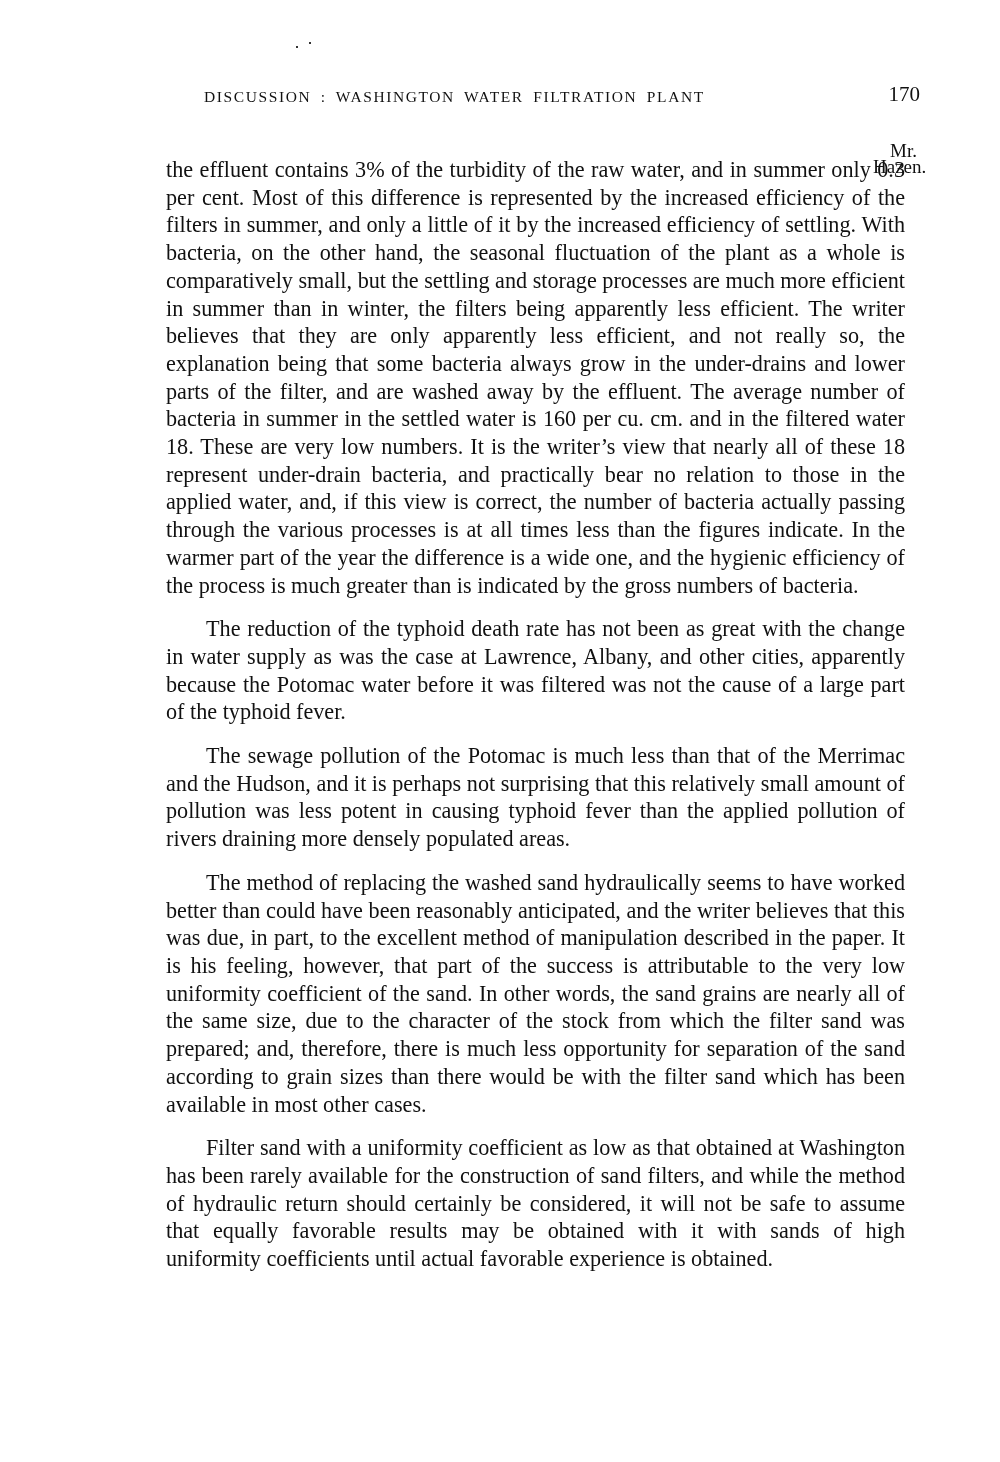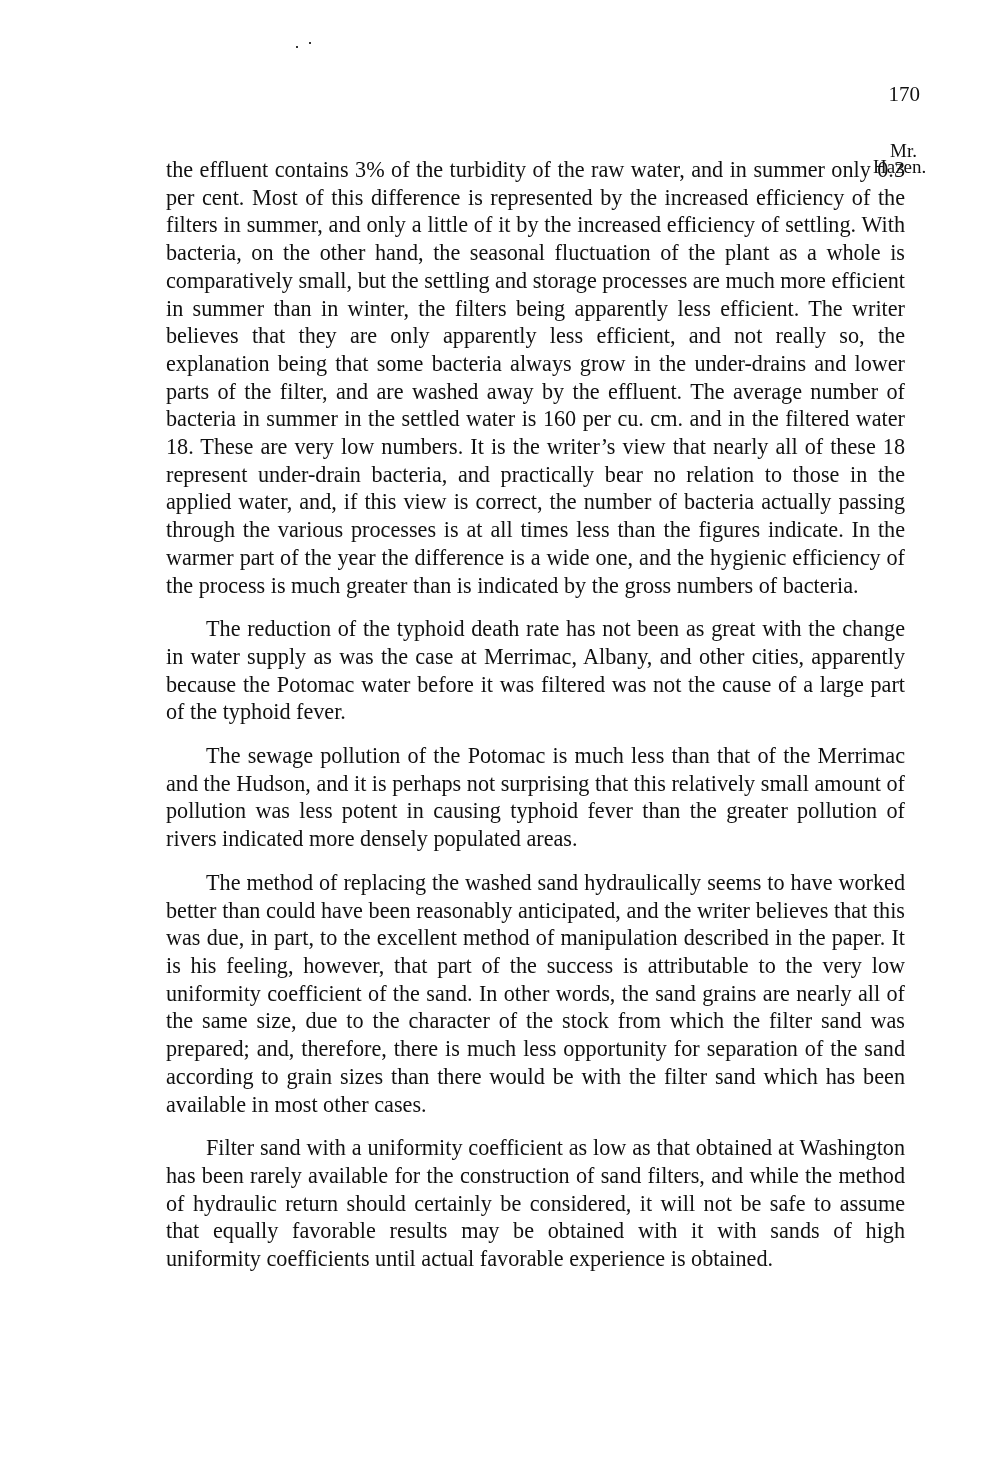--- a/index.html
+++ b/index.html
@@ -80,27 +80,28 @@
   </style>
 </head>
 <body>
 
 <div class="specks">
   <span class="speck" style="left:0;top:4px;"></span>
   <span class="speck" style="left:13px;top:0;"></span>
 </div>
 
 <header class="running-head">
+  <span class="running-title">Discussion : Washington Water Filtration Plant</span>
   <span class="page-number">170</span>
 </header>
 
 <aside class="margin-note">
   <span class="mn-line1">Mr.</span>
   <span class="mn-line2">Hazen.</span>
 </aside>
 
 <main class="body-text">
   <p class="para">the effluent contains 3% of the turbidity of the raw water, and in summer only 0.3 per cent. Most of this difference is represented by the increased efficiency of the filters in summer, and only a little of it by the increased efficiency of settling. With bacteria, on the other hand, the seasonal fluctuation of the plant as a whole is comparatively small, but the settling and storage processes are much more efficient in summer than in winter, the filters being apparently less efficient. The writer believes that they are only apparently less efficient, and not really so, the explanation being that some bacteria always grow in the under-drains and lower parts of the filter, and are washed away by the effluent. The average number of bacteria in summer in the settled water is 160 per cu. cm. and in the filtered water 18. These are very low numbers. It is the writer’s view that nearly all of these 18 represent under-drain bacteria, and practically bear no relation to those in the applied water, and, if this view is correct, the number of bacteria actually passing through the various processes is at all times less than the figures indicate. In the warmer part of the year the difference is a wide one, and the hygienic efficiency of the process is much greater than is indicated by the gross numbers of bacteria.</p>
-  <p class="para indent">The reduction of the typhoid death rate has not been as great with the change in water supply as was the case at Merrimac, Albany, and other cities, apparently because the Potomac water before it was filtered was not the cause of a large part of the typhoid fever.</p>
-  <p class="para indent">The sewage pollution of the Potomac is much less than that of the Merrimac and the Hudson, and it is perhaps not surprising that this relatively small amount of pollution was less potent in causing typhoid fever than the greater pollution of rivers indicated more densely popu­lated areas.</p>
+  <p class="para indent">The reduction of the typhoid death rate has not been as great with the change in water supply as was the case at Lawrence, Albany, and other cities, apparently because the Potomac water before it was filtered was not the cause of a large part of the typhoid fever.</p>
+  <p class="para indent">The sewage pollution of the Potomac is much less than that of the Merrimac and the Hudson, and it is perhaps not surprising that this relatively small amount of pollution was less potent in causing typhoid fever than the applied pollution of rivers draining more densely popu­lated areas.</p>
   <p class="para indent">The method of replacing the washed sand hydraulically seems to have worked better than could have been reasonably anticipated, and the writer believes that this was due, in part, to the excellent method of manipulation described in the paper. It is his feeling, however, that part of the success is attributable to the very low uniformity coefficient of the sand. In other words, the sand grains are nearly all of the same size, due to the character of the stock from which the filter sand was prepared; and, therefore, there is much less opportunity for separation of the sand according to grain sizes than there would be with the filter sand which has been available in most other cases.</p>
   <p class="para indent">Filter sand with a uniformity coefficient as low as that obtained at Washington has been rarely available for the construction of sand filters, and while the method of hydraulic return should certainly be considered, it will not be safe to assume that equally favorable results may be obtained with it with sands of high uniformity coefficients until actual favorable experience is obtained.</p>
 </main>
 
 </body></html>

